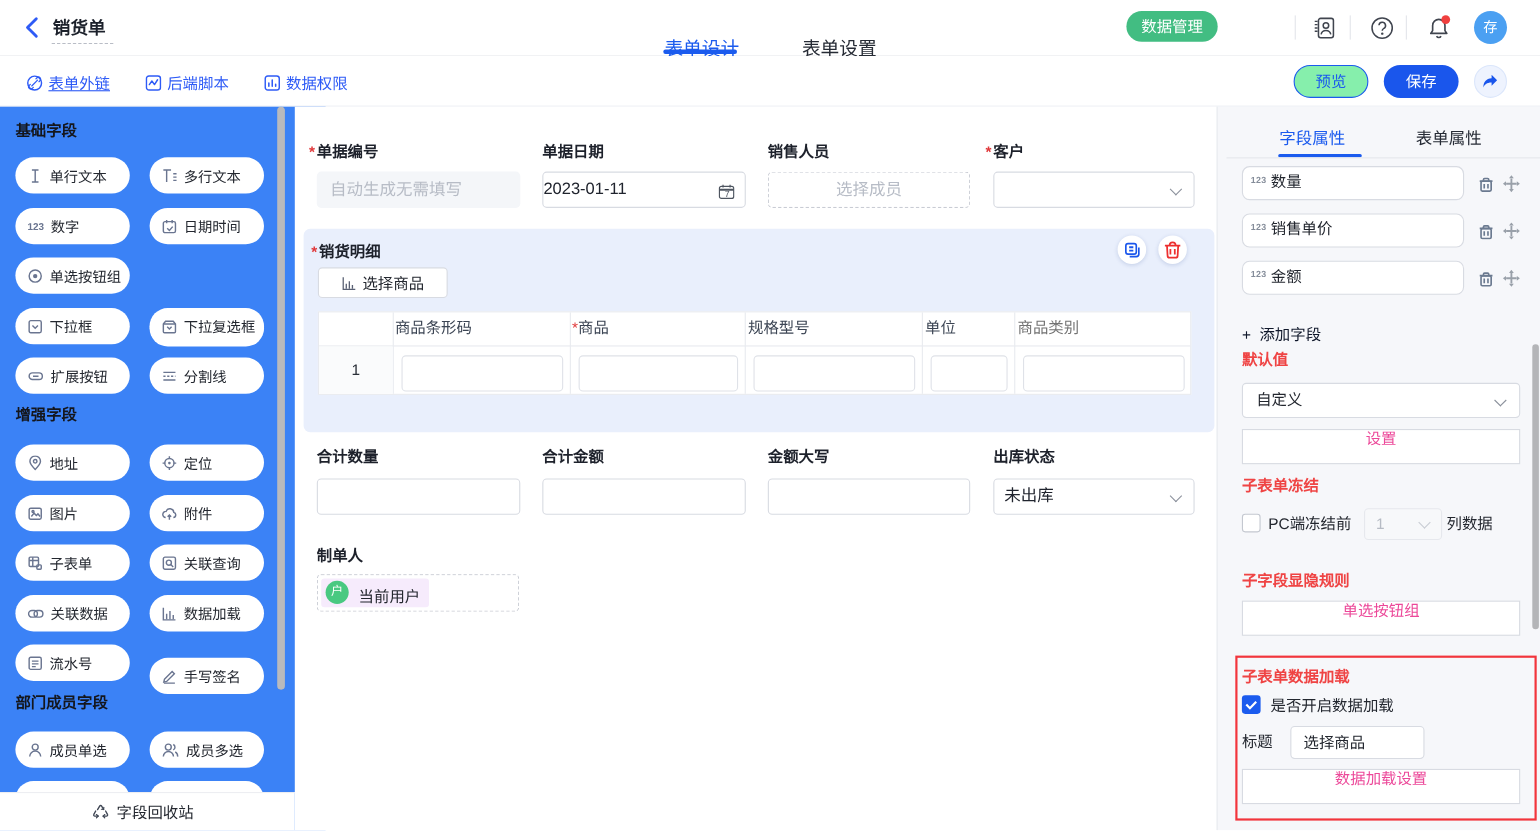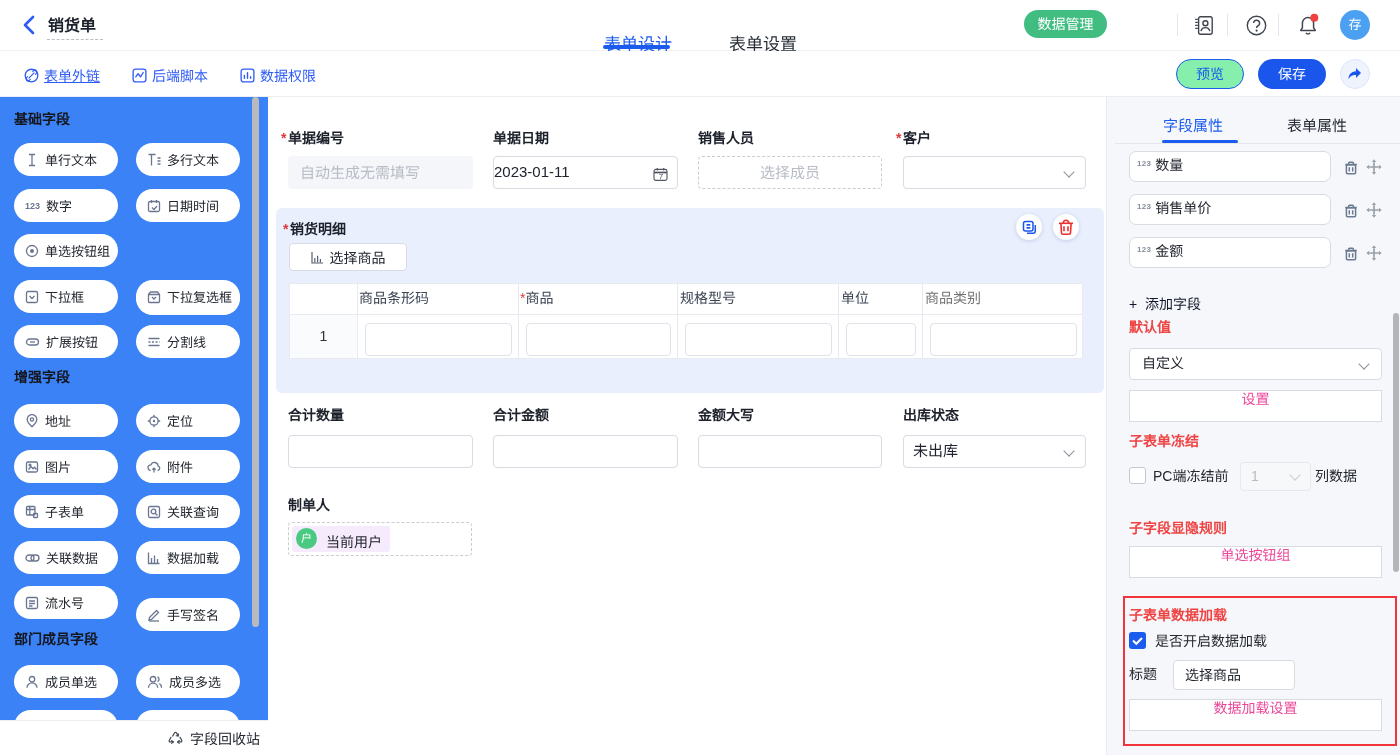--- a/index.html
+++ b/index.html
@@ -22,21 +22,21 @@
   #toolbar { left:0; top:51px; width:1400px; height:46px; background:#fff; border-bottom:1px solid #eceef2; }
   .tb-link { top:14px; color:#2e5bf6; font-size:14px; display:flex; align-items:center; gap:5px; }
   .btn-pill { border-radius:16px; font-size:14px; text-align:center; }
 
   
   #sidebar { left:0; top:97px; width:296px; height:658px; background:#3b82f6; }
   .sb-head { left:14px; font-size:14px; font-weight:700; color:#14161c; }
   .sb-btn { width:104px; height:33px; background:#fff; border-radius:17px; display:flex; align-items:center; padding-left:11px; gap:6px; font-size:13px; color:#23272f; }
   .sb-btn svg { flex:0 0 auto; }
   #sb-scroll { left:252px; top:97px; width:7px; height:530px; background:#b9babd; border-radius:4px; }
-  #sb-foot { left:0; top:720px; width:268px; height:35px; background:#fff; border-top:1px solid #edeef2; display:flex; align-items:center; justify-content:flex-end; gap:7px; font-size:14px; color:#23272f; padding-right:8px; }
+  #sb-foot { left:0; top:720px; width:268px; height:35px; background:#fff; border-top:1px solid #edeef2; display:flex; align-items:center; justify-content:center; gap:7px; font-size:14px; color:#23272f; padding-right:8px; }
 
   
   #canvas { left:268px; top:97px; width:838px; height:658px; background:#fff; }
   .f-label { font-size:14px; font-weight:700; color:#1d212b; }
   .f-label .req { color:#e0383a; display:inline-block; width:7px; margin-left:-7px; font-weight:700; }
   .inp { height:33px; border:1px solid #d8dbe2; border-radius:4px; background:#fff; }
 
   
   #subform { left:8px; top:111px; width:828px; height:185px; background:#e9effc; border-radius:6px; }
   .circ-btn { top:6px; width:26px; height:26px; border-radius:50%; background:#fff; box-shadow:0 1px 4px rgba(30,60,140,.18); display:flex; align-items:center; justify-content:center; }

